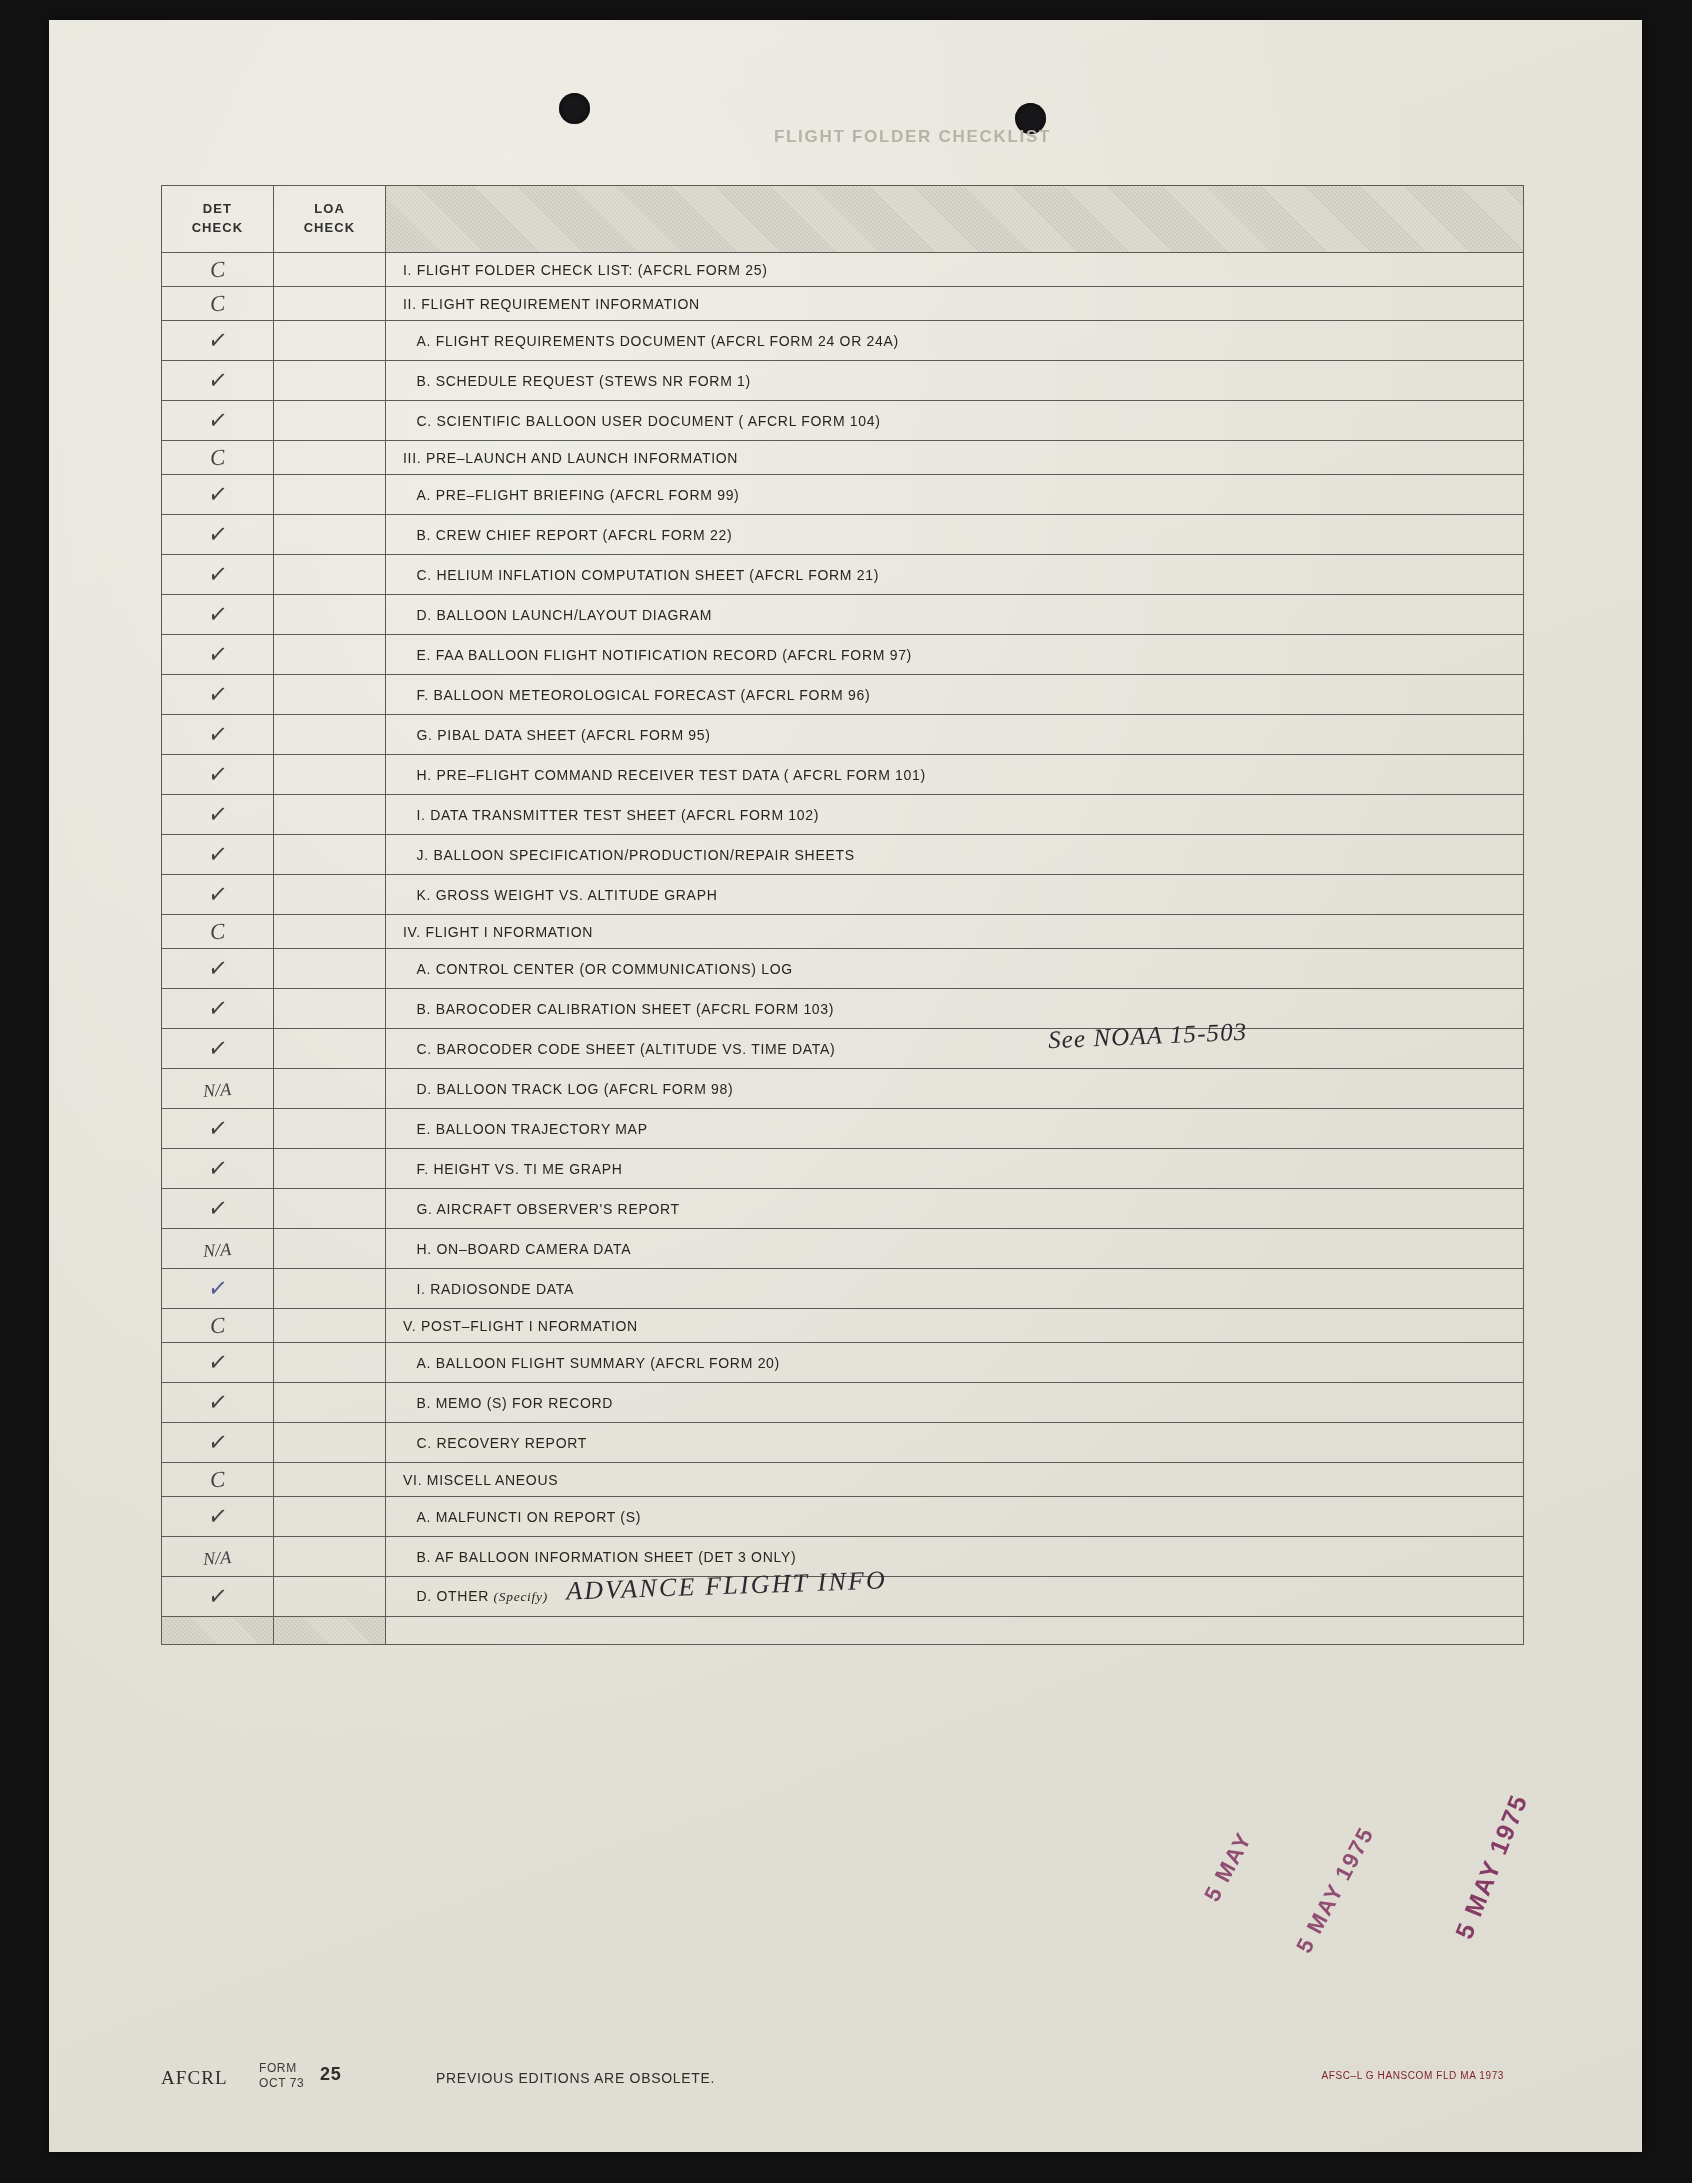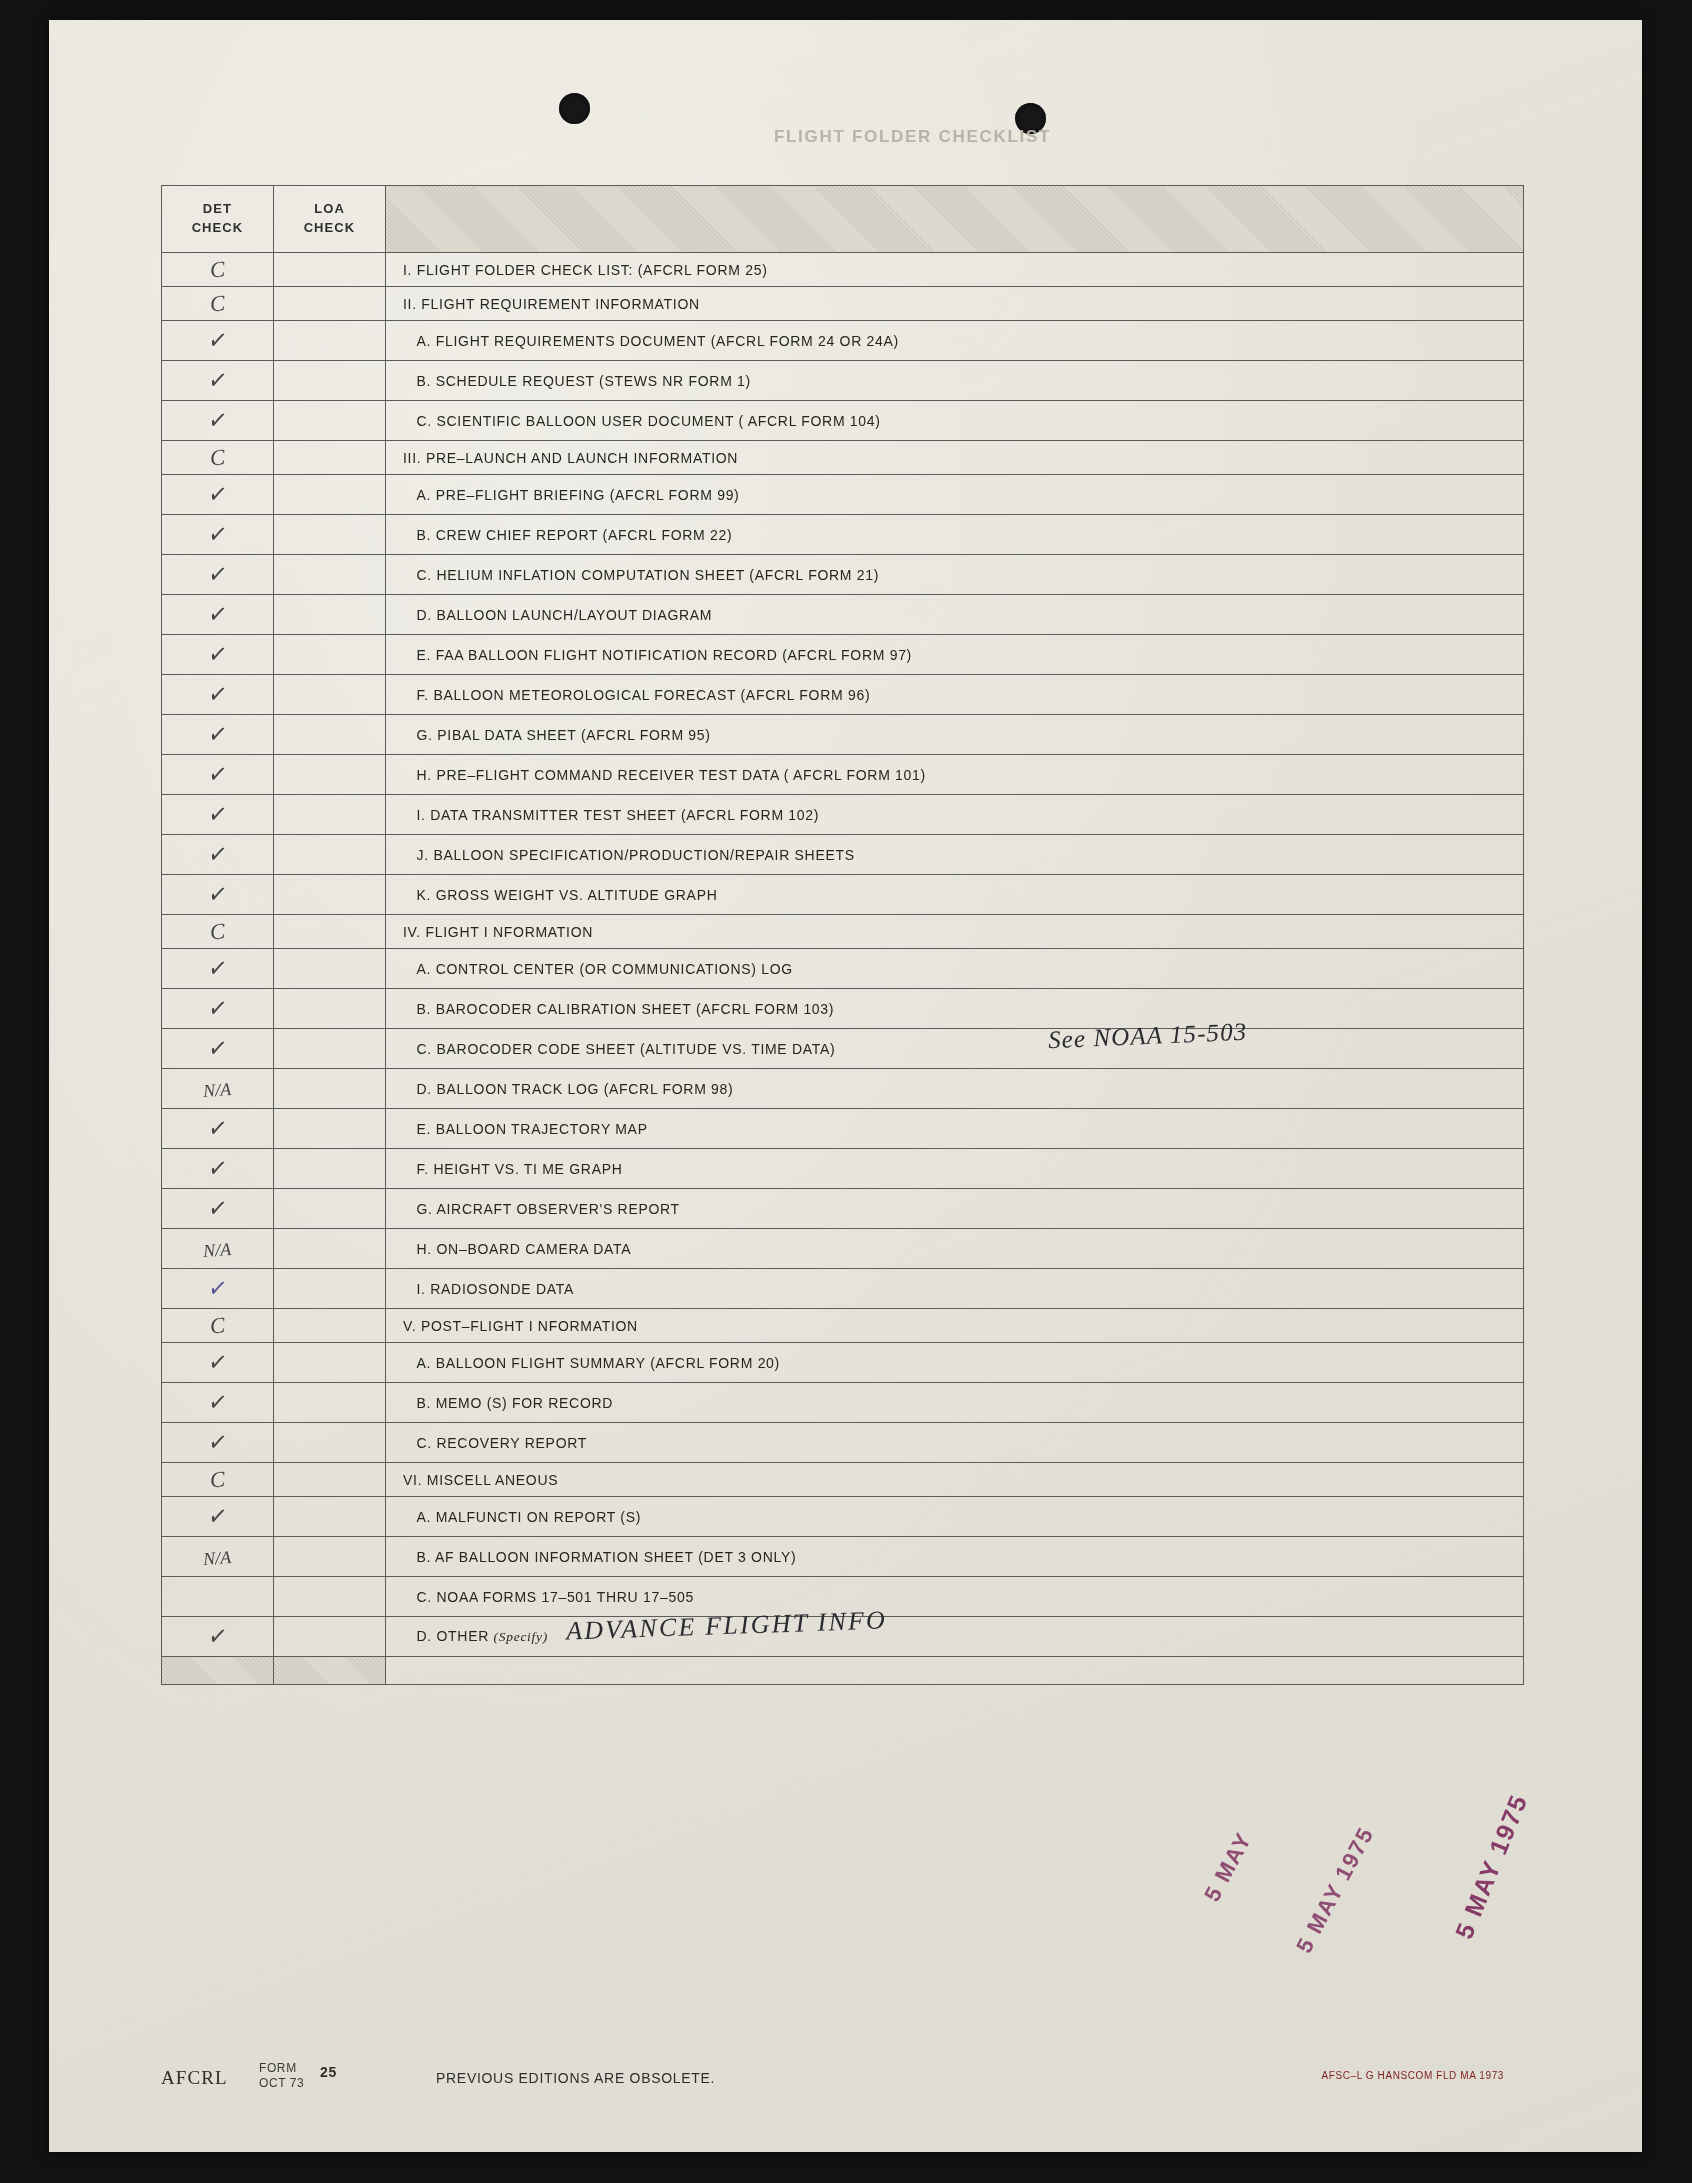--- a/index.html
+++ b/index.html
@@ -201,21 +201,21 @@
     font-size: 19px; font-family: "Liberation Serif", serif;
     letter-spacing: 1.1px;
   }
   .footer .formlines {
     position: absolute; left: 98px; top: -1.1px;
     font-size: 12px; line-height: 1.25; letter-spacing: 0.6px;
     color: #3a3a36;
   }
   .footer .formno {
     position: absolute; left: 159px; top: 2.2px;
-    font-size: 14px; font-weight: 700;
+    font-size: 18px; font-weight: 700;
   }
   .footer .obsolete {
     position: absolute; left: 275px; top: 7.9px;
     font-size: 14px; letter-spacing: 0.7px;
   }
   .footer .origin {
     position: absolute; right: 20px; top: 7.9px;
     font-size: 10px; letter-spacing: 0.6px;
     color: #7f1d1d;
   }
@@ -443,25 +443,20 @@
             <td class="det"><span class="mark tick">✓</span></td>
             <td class="loa"></td>
             <td class="item"><span class="sub">A.  MALFUNCTI ON REPORT (S)</span></td>
           </tr>
           <tr class="tall">
             <td class="det"><span class="mark na">N/A</span></td>
             <td class="loa"></td>
             <td class="item"><span class="sub">B.  AF BALLOON INFORMATION SHEET (DET 3 ONLY)</span></td>
           </tr>
           <tr class="tall">
-            <td class="det"></td>
-            <td class="loa"></td>
-            <td class="item"><span class="sub">C.  NOAA FORMS 17–501 THRU 17–505</span></td>
-          </tr>
-          <tr class="tall">
             <td class="det"><span class="mark tick">✓</span></td>
             <td class="loa"></td>
             <td class="item"><span class="sub">D.  OTHER</span> <span class="specify">(Specify)</span><span class="hand note-advance">ADVANCE FLIGHT INFO</span></td>
           </tr>
           <tr class="short">
             <td class="shaded"></td>
             <td class="shaded"></td>
             <td></td>
           </tr>
         </tbody>

